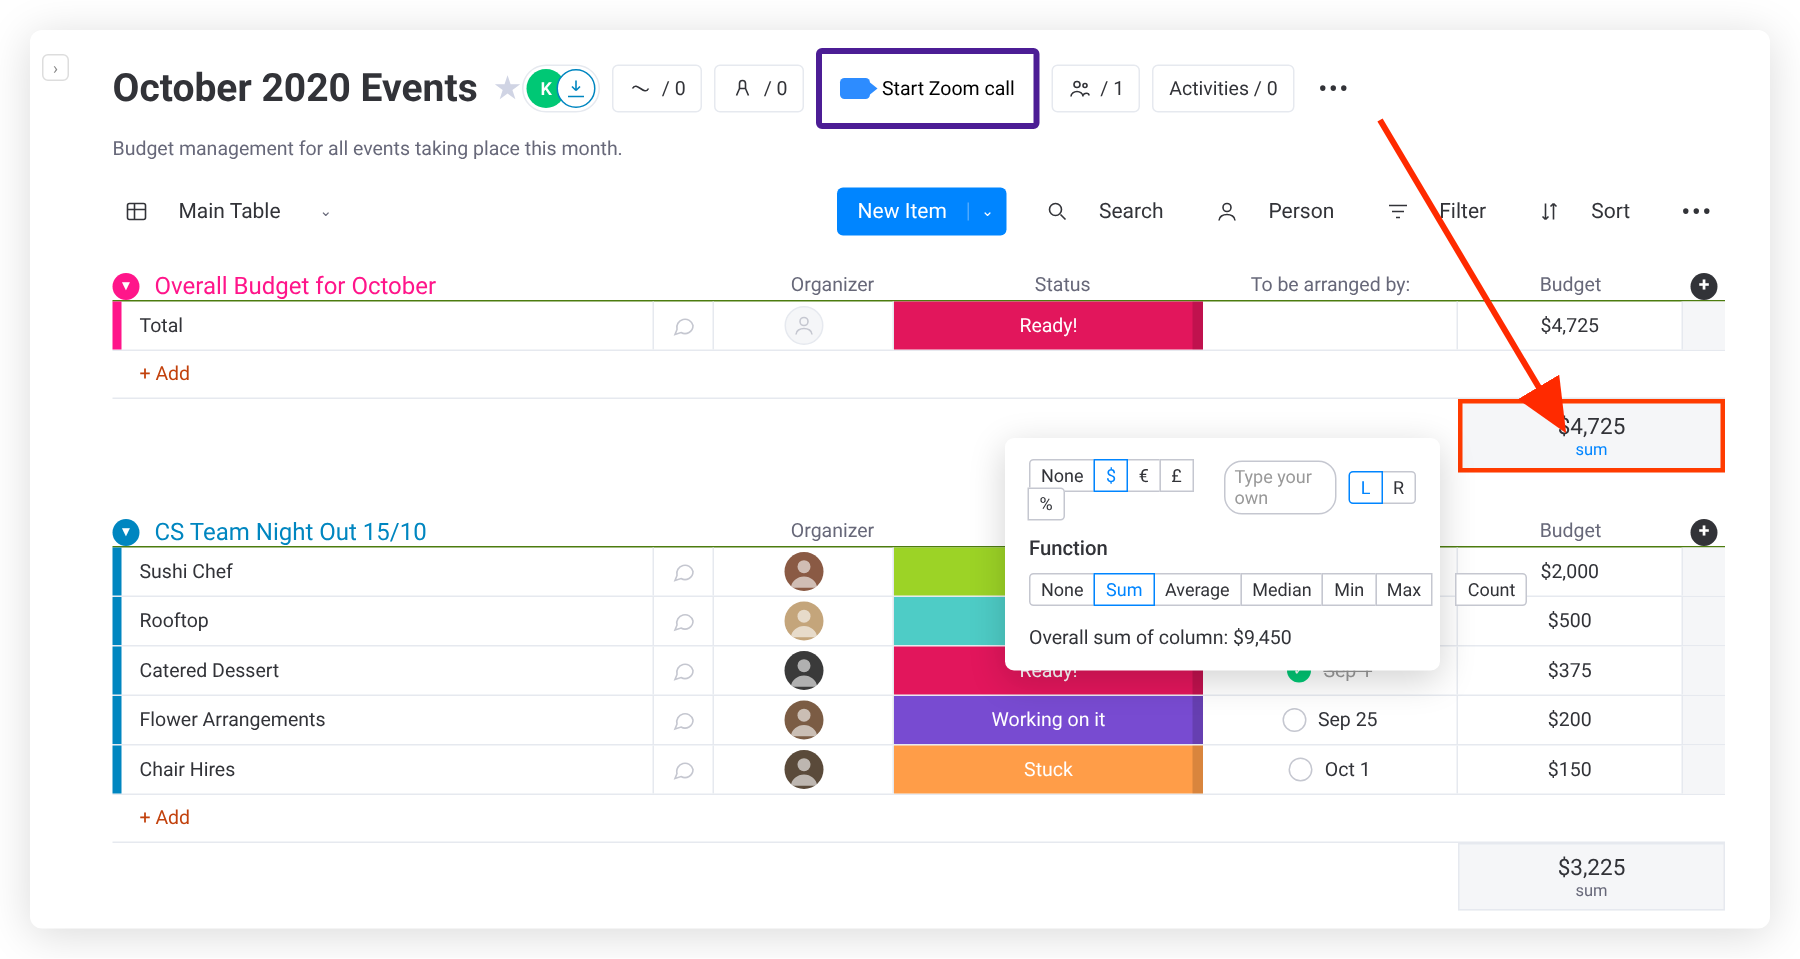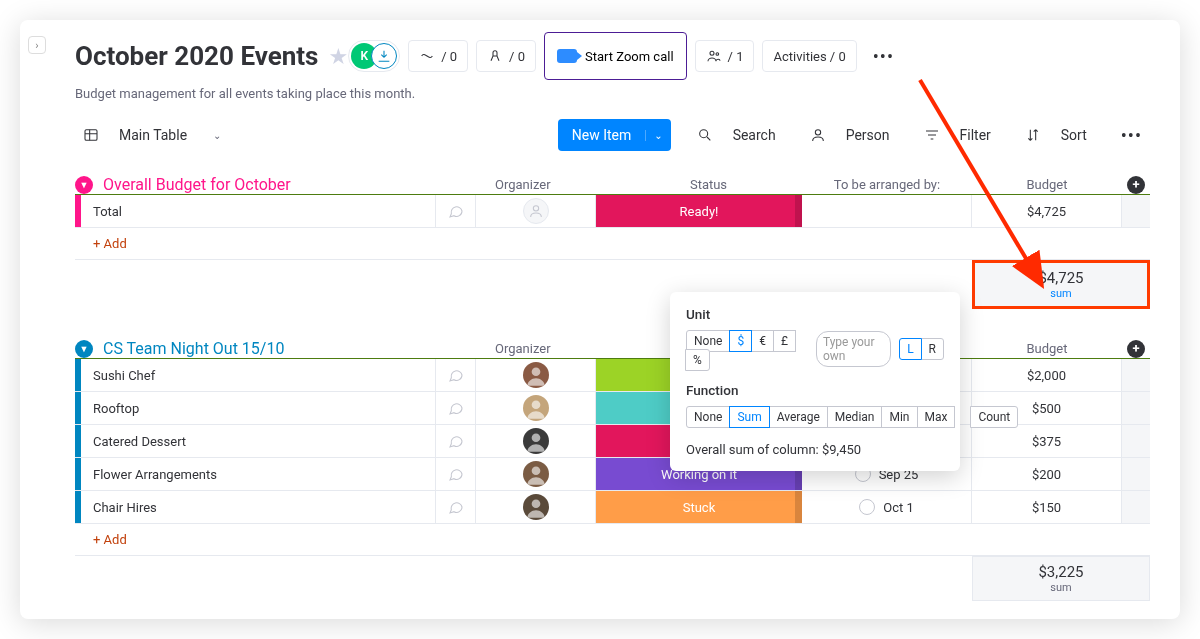--- a/index.html
+++ b/index.html
@@ -9,40 +9,40 @@
 .header{padding:0 30px 0 55px}
 .title-row{display:flex;align-items:center;justify-content:flex-start}
 .title-left{display:flex;align-items:center;gap:10px}
 .title{font-size:26px;font-weight:700;color:#323338}
 .star{color:#d0d4e4;font-size:22px}
 .title-right{display:flex;align-items:center;gap:8px}
 .pill{display:inline-flex;align-items:center;gap:6px;border:1px solid #e6e9ef;border-radius:4px;padding:5px 10px;font-size:13px;color:#323338;background:#fff;height:32px}
 .avatar-pill{display:inline-flex;align-items:center;gap:-4px;border:1px solid #e6e9ef;border-radius:16px;padding:2px;background:#fff;height:32px}
 .avatar-k{width:26px;height:26px;border-radius:50%;background:#00c875;color:#fff;display:flex;align-items:center;justify-content:center;font-size:12px;font-weight:600}
 .avatar-i{width:26px;height:26px;border-radius:50%;border:1.5px solid #0086c0;color:#0086c0;display:flex;align-items:center;justify-content:center;font-size:12px;background:#fff;margin-left:-6px}
-.zoom-btn{display:inline-flex;align-items:center;gap:8px;border:1px solid #4c1d95;border-radius:4px;padding:23px 12px;font-size:13px;height:32px}
+.zoom-btn{display:inline-flex;align-items:center;gap:8px;border:4px solid #4c1d95;border-radius:4px;padding:23px 12px;font-size:13px;height:32px}
 .zoom-icon{width:20px;height:14px;background:#2d8cff;border-radius:3px;position:relative}
 .zoom-icon::after{content:"";position:absolute;right:-5px;top:3px;border-left:5px solid #2d8cff;border-top:4px solid transparent;border-bottom:4px solid transparent}
 .more-dots{padding:4px 8px;font-size:18px;color:#323338;letter-spacing:1px}
 .subtitle{color:#676879;font-size:13px;margin-top:6px}
 .toolbar{display:flex;align-items:center;justify-content:space-between;padding:18px 30px 14px 55px}
 .tb-left{display:flex;align-items:center;gap:8px}
 .tb-btn{display:inline-flex;align-items:center;gap:20px;padding:4px 8px;font-size:14px;color:#323338;border-radius:4px}
 .new-item{background:#0085ff;color:#fff;border-radius:4px;display:flex;align-items:center;overflow:hidden;height:32px}
 .new-item-main{padding:0 14px;font-size:14px}
 .new-item-dd{padding:0 8px;border-left:1px solid rgba(255,255,255,.3);font-size:10px}
 .tb-right{display:flex;align-items:center;gap:18px}
 .group{margin:10px 30px 0 55px}
 .group-head{display:flex;align-items:center}
 .group-toggle{width:18px;height:18px;border-radius:50%;display:flex;align-items:center;justify-content:center;color:#fff;font-size:9px;margin-right:10px}
 .group-title{font-size:16px}
 .g1-color{color:#ff158a}
 .g2-color{color:#0086c0}
 .group-cols{display:flex;align-items:center;font-size:13px;color:#676879;flex:1}
-.col-organizer{width:120px;margin-left:auto}
+.col-organizer{width:120px;text-align:center;margin-left:auto}
 .col-status{width:187px;text-align:center}
 .col-date{width:170px;text-align:center}
 .col-budget{width:150px;text-align:center}
 .col-add{width:28px;display:flex;align-items:center;justify-content:center}
 .add-col{width:18px;height:18px;border-radius:50%;background:#323338;color:#fff;display:flex;align-items:center;justify-content:center;font-size:13px;font-weight:700}
 .row{display:flex;align-items:stretch;border-top:1px solid #e6e9ef;height:33px;font-size:13px;color:#323338}
 .row:first-of-type{border-top:1px solid #4d7c0f}
 .row-bar{width:6px}
 .row-name{flex:1;display:flex;align-items:center;padding-left:12px;border-right:1px solid #e6e9ef}
 .row-conv{width:40px;display:flex;align-items:center;justify-content:center;color:#c5c7d0;border-right:1px solid #e6e9ef}
@@ -363,21 +363,20 @@
     <div class="group-footer">
       <div style="width:28px"></div>
       <div class="footer-cell">
         <div class="footer-val">$3,225</div>
         <div class="footer-lbl">sum</div>
       </div>
     </div>
   </div>
 
   <div class="popover">
-    <h5>Unit</h5>
     <div class="opt-row">
       <span id="units"><span class="opt" style="border-radius: 3px 0px 0px 3px;">None</span><span class="opt sel">$</span><span class="opt">€</span><span class="opt">£</span><span class="opt" style="border-radius: 0px 3px 3px 0px;">%</span></span>
       <span class="opt-input">Type your own</span>
       <span class="opt-lr" id="lr">
           <span class="opt sel" style="border-radius: 3px 0px 0px 3px;">L</span>
           <span class="opt" style="border-radius: 0px 3px 3px 0px;">R</span>
         </span>
     </div>
     <h5>Function</h5>
     <div class="opt-row" id="funcs">

